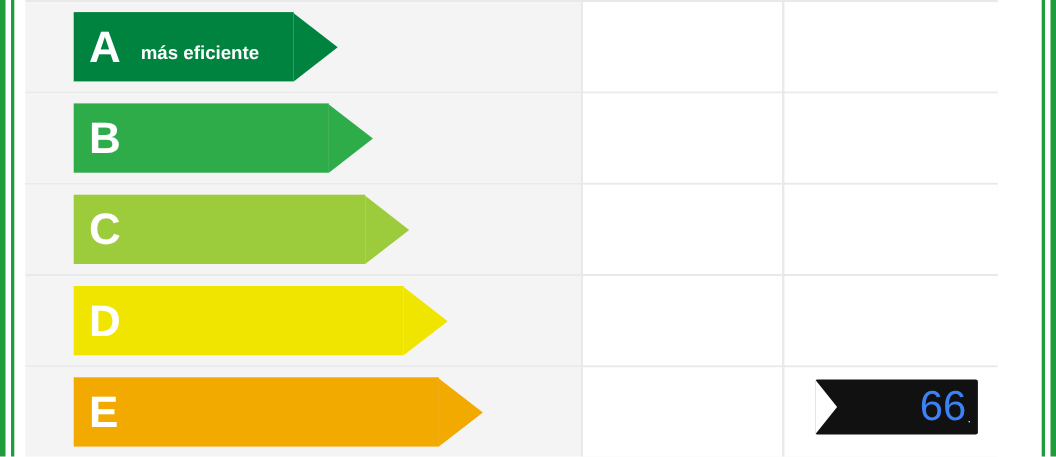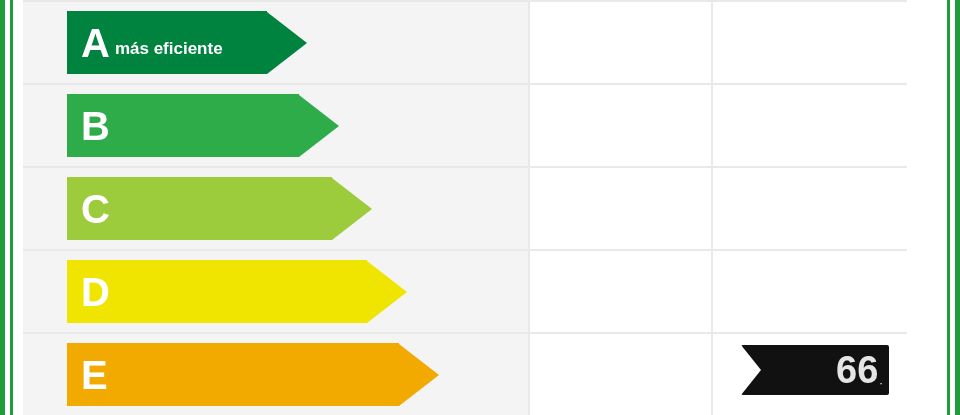--- a/index.html
+++ b/index.html
@@ -143,21 +143,21 @@
   }
   .letter {
     font-size: 40px;
     font-weight: bold;
     line-height: 40px;
     letter-spacing: 0px;
   }
   .caption {
     font-size: 17px;
     font-weight: bold;
-    margin-left: 5px;
+    margin-left: 18px;
     margin-top: 12px;
     white-space: nowrap;
   }
 
   
   .value-tag {
     position: absolute;
     height: 50px;
     background: #111111;
     display: flex;
@@ -172,22 +172,22 @@
     left: 0;
     top: 0;
     width: 0;
     height: 0;
     border-top: 25px solid transparent;
     border-bottom: 25px solid transparent;
     border-left: 20px solid #ffffff;
   }
   .value-num {
     font-size: 38px;
-    font-weight: bold;
-    color: #e5e5e5;
+    font-weight: normal;
+    color: #3b82f6;
     line-height: 38px;
     position: relative;
     z-index: 2;
   }
   .value-unit {
     font-size: 11px;
     color: #ffffff;
     align-self: flex-end;
     margin-bottom: 6px;
     margin-left: 1px;

